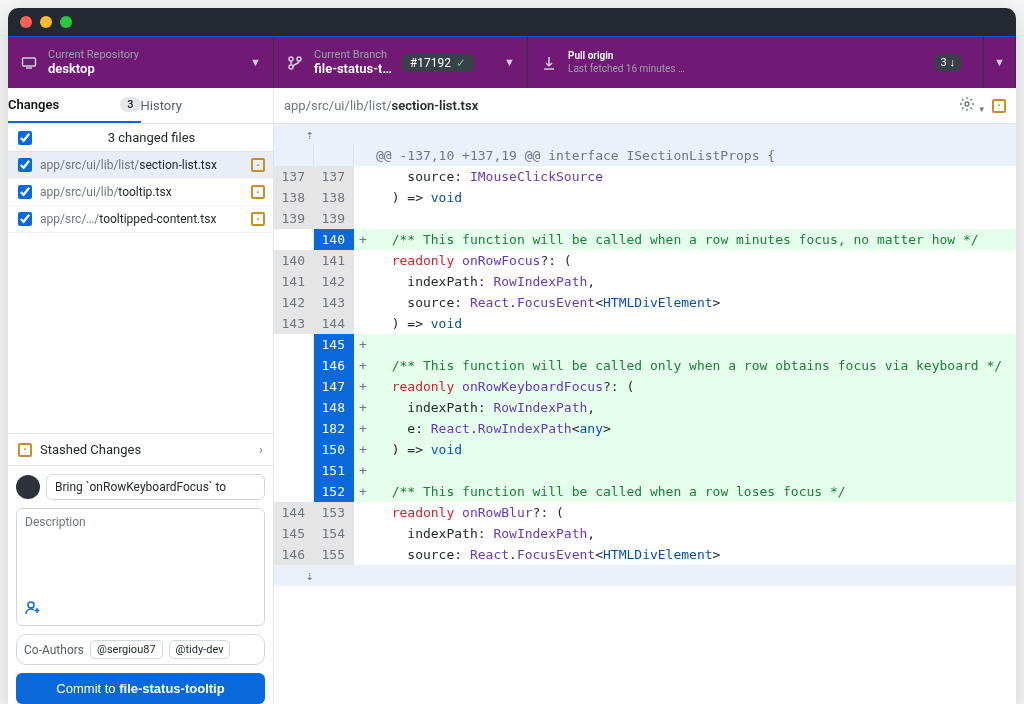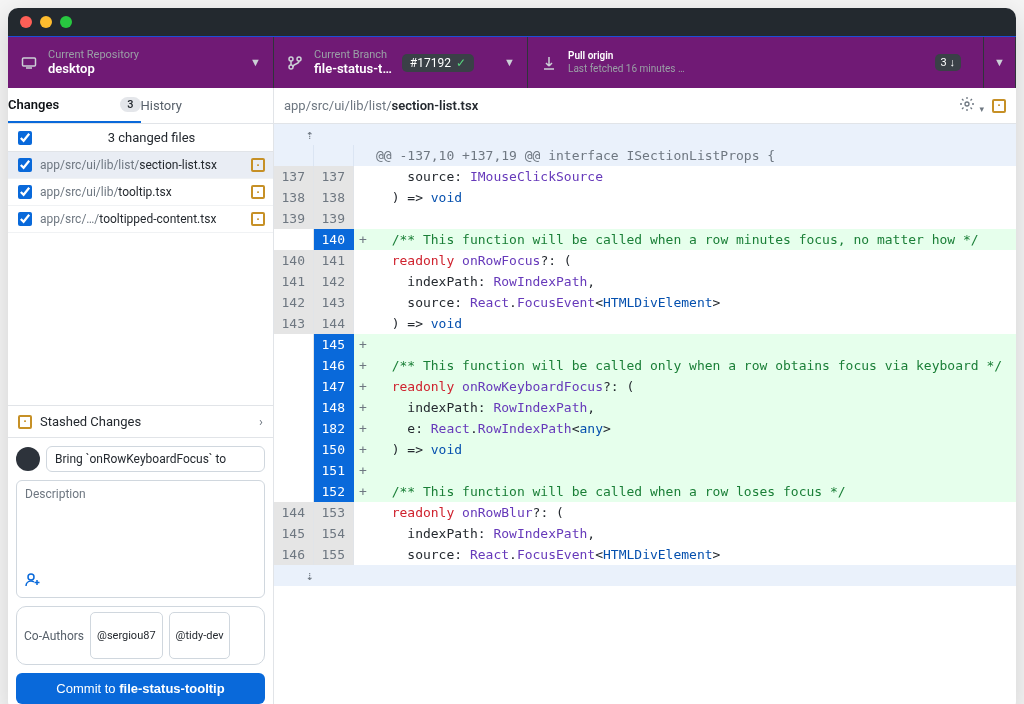--- a/index.html
+++ b/index.html
@@ -213,21 +213,21 @@
     gap:6px;
     border:1px solid #d0d7de;
     border-radius:10px;
     padding:5px 7px;
     font-size:12px;
     color:#57606a;
   }
   .user-chip {
     border:1px solid #d0d7de;
     border-radius:5px;
-    padding:16px 6px;
+    padding:2px 6px;
     font-size:11px;
     color:#24292f;
   }
   .commit-btn {
     background:#0969da;
     color:#fff;
     border:none;
     border-radius:6px;
     padding:8px 10px;
     font-size:13px;

